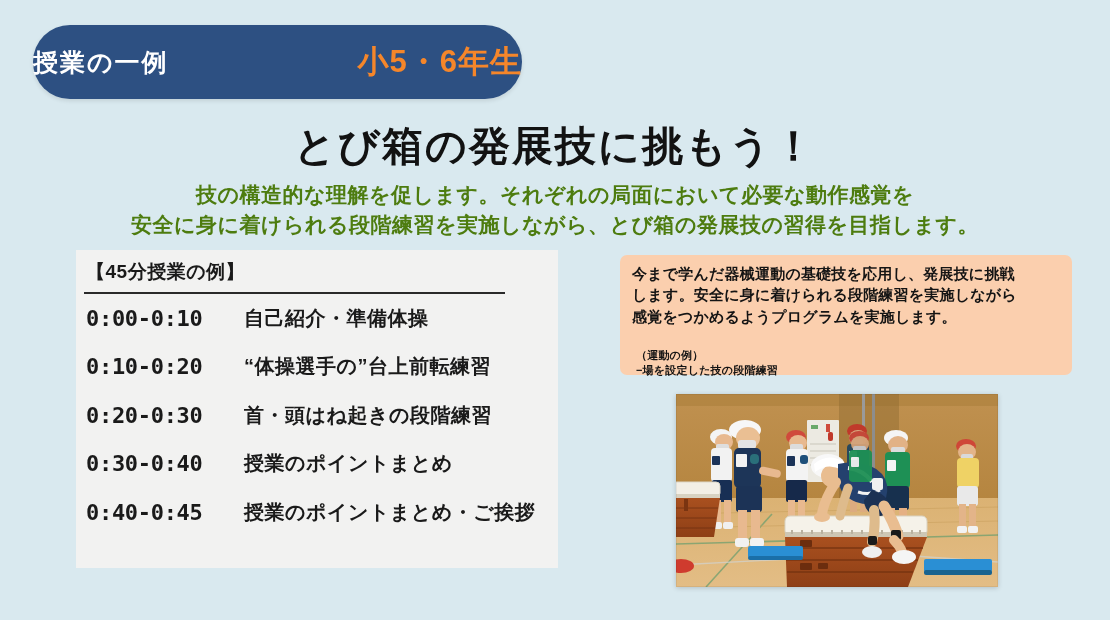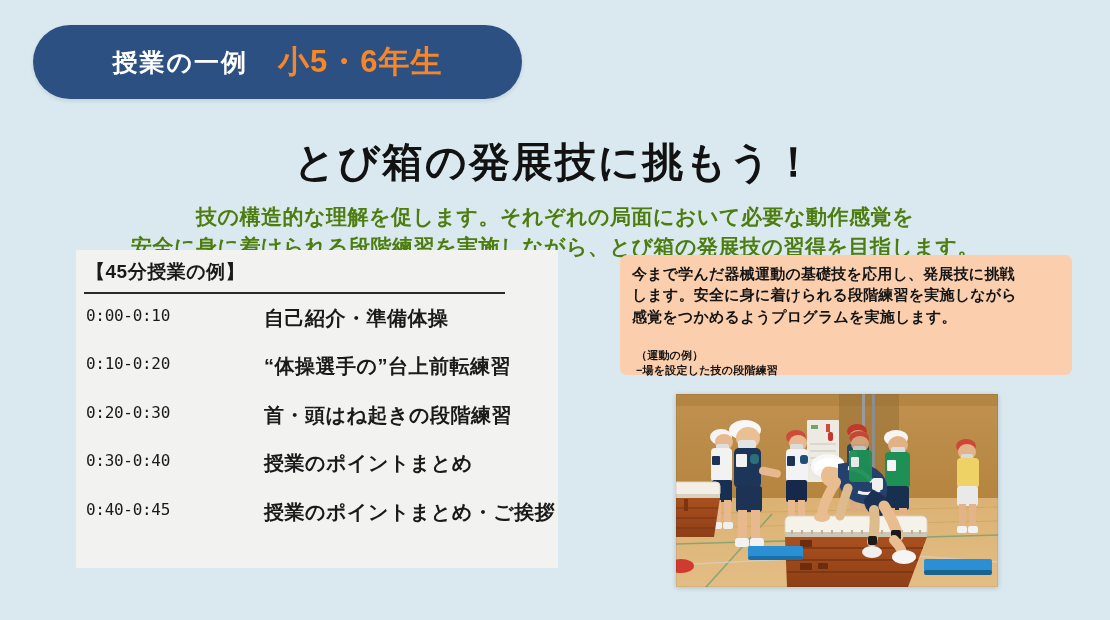--- a/index.html
+++ b/index.html
@@ -20,21 +20,21 @@
   #badge {
     position: absolute;
     left: 33px;
     top: 25px;
     width: 489px;
     height: 74px;
     background: #2d5082;
     border-radius: 37px;
     display: flex;
     align-items: center;
-    justify-content: center;
+    justify-content: space-between;
     box-shadow: 0 2px 4px rgba(0,0,0,0.10);
   }
   #badge .badge-label {
     color: #ffffff;
     font-size: 25px;
     font-weight: 700;
     letter-spacing: 2px;
   }
   #badge .badge-grade {
     color: #f5862a;
@@ -51,21 +51,21 @@
     top: 124px;
     width: 1110px;
     text-align: center;
   }
   #main-title {
     font-size: 41px;
     font-weight: 700;
     letter-spacing: 2px;
     line-height: 1.12;
     color: #121212;
-    margin: 16px;
+    margin: 0;
   }
   #subtitle {
     margin-top: 10px;
     font-size: 21px;
     font-weight: 600;
     line-height: 1.45;
     color: #4d7c0f;
     letter-spacing: 0.5px;
   }
   #subtitle .sub-line { display: block; }
@@ -104,34 +104,34 @@
   .sched-row {
     display: flex;
     align-items: flex-start;
     margin-bottom: 20px;
   }
   .sched-time {
     width: 168px;
     padding-left: 10px;
     box-sizing: border-box;
     font-family: "DejaVu Sans Mono", "Liberation Mono", monospace;
-    font-size: 16px;
-    font-weight: 400;
+    font-size: 22px;
+    font-weight: 700;
     letter-spacing: -0.3px;
     white-space: nowrap;
     padding-top: 2px;
   }
   .sched-desc {
     flex: 1;
     font-size: 20px;
     font-weight: 700;
     line-height: 1.42;
     letter-spacing: 0.5px;
   }
-  .sched-desc .desc-line { display: block; margin-left: 20px; }
+  .sched-desc .desc-line { display: block; }
 
   
   #callout {
     position: absolute;
     left: 620px;
     top: 255px;
     width: 452px;
     height: 120px;
     background: #fbcfae;
     border-radius: 7px;

